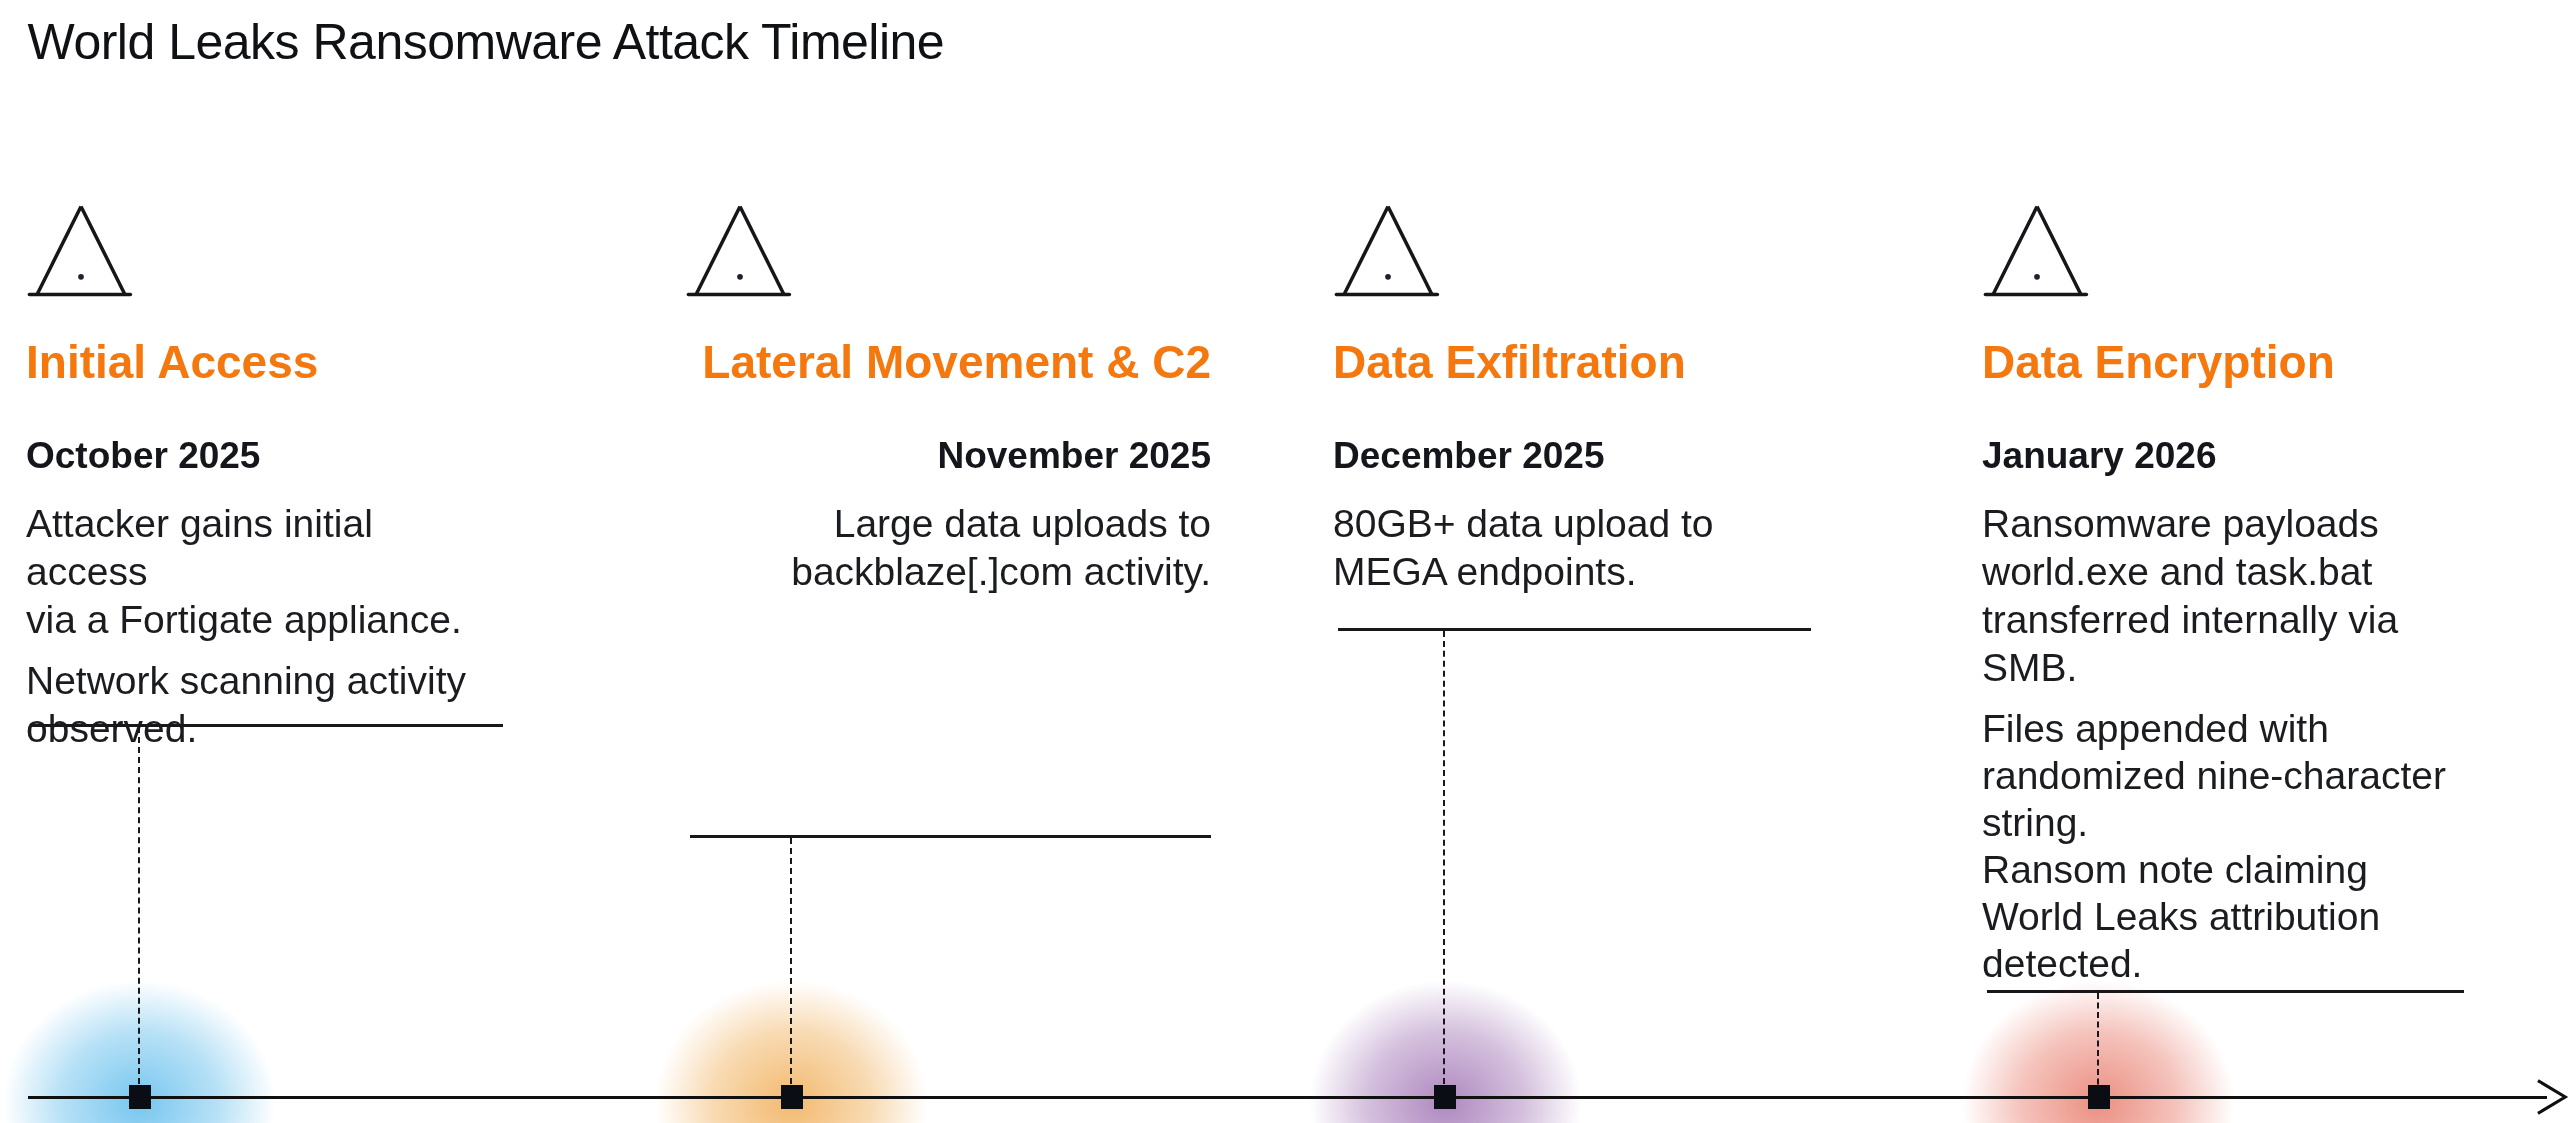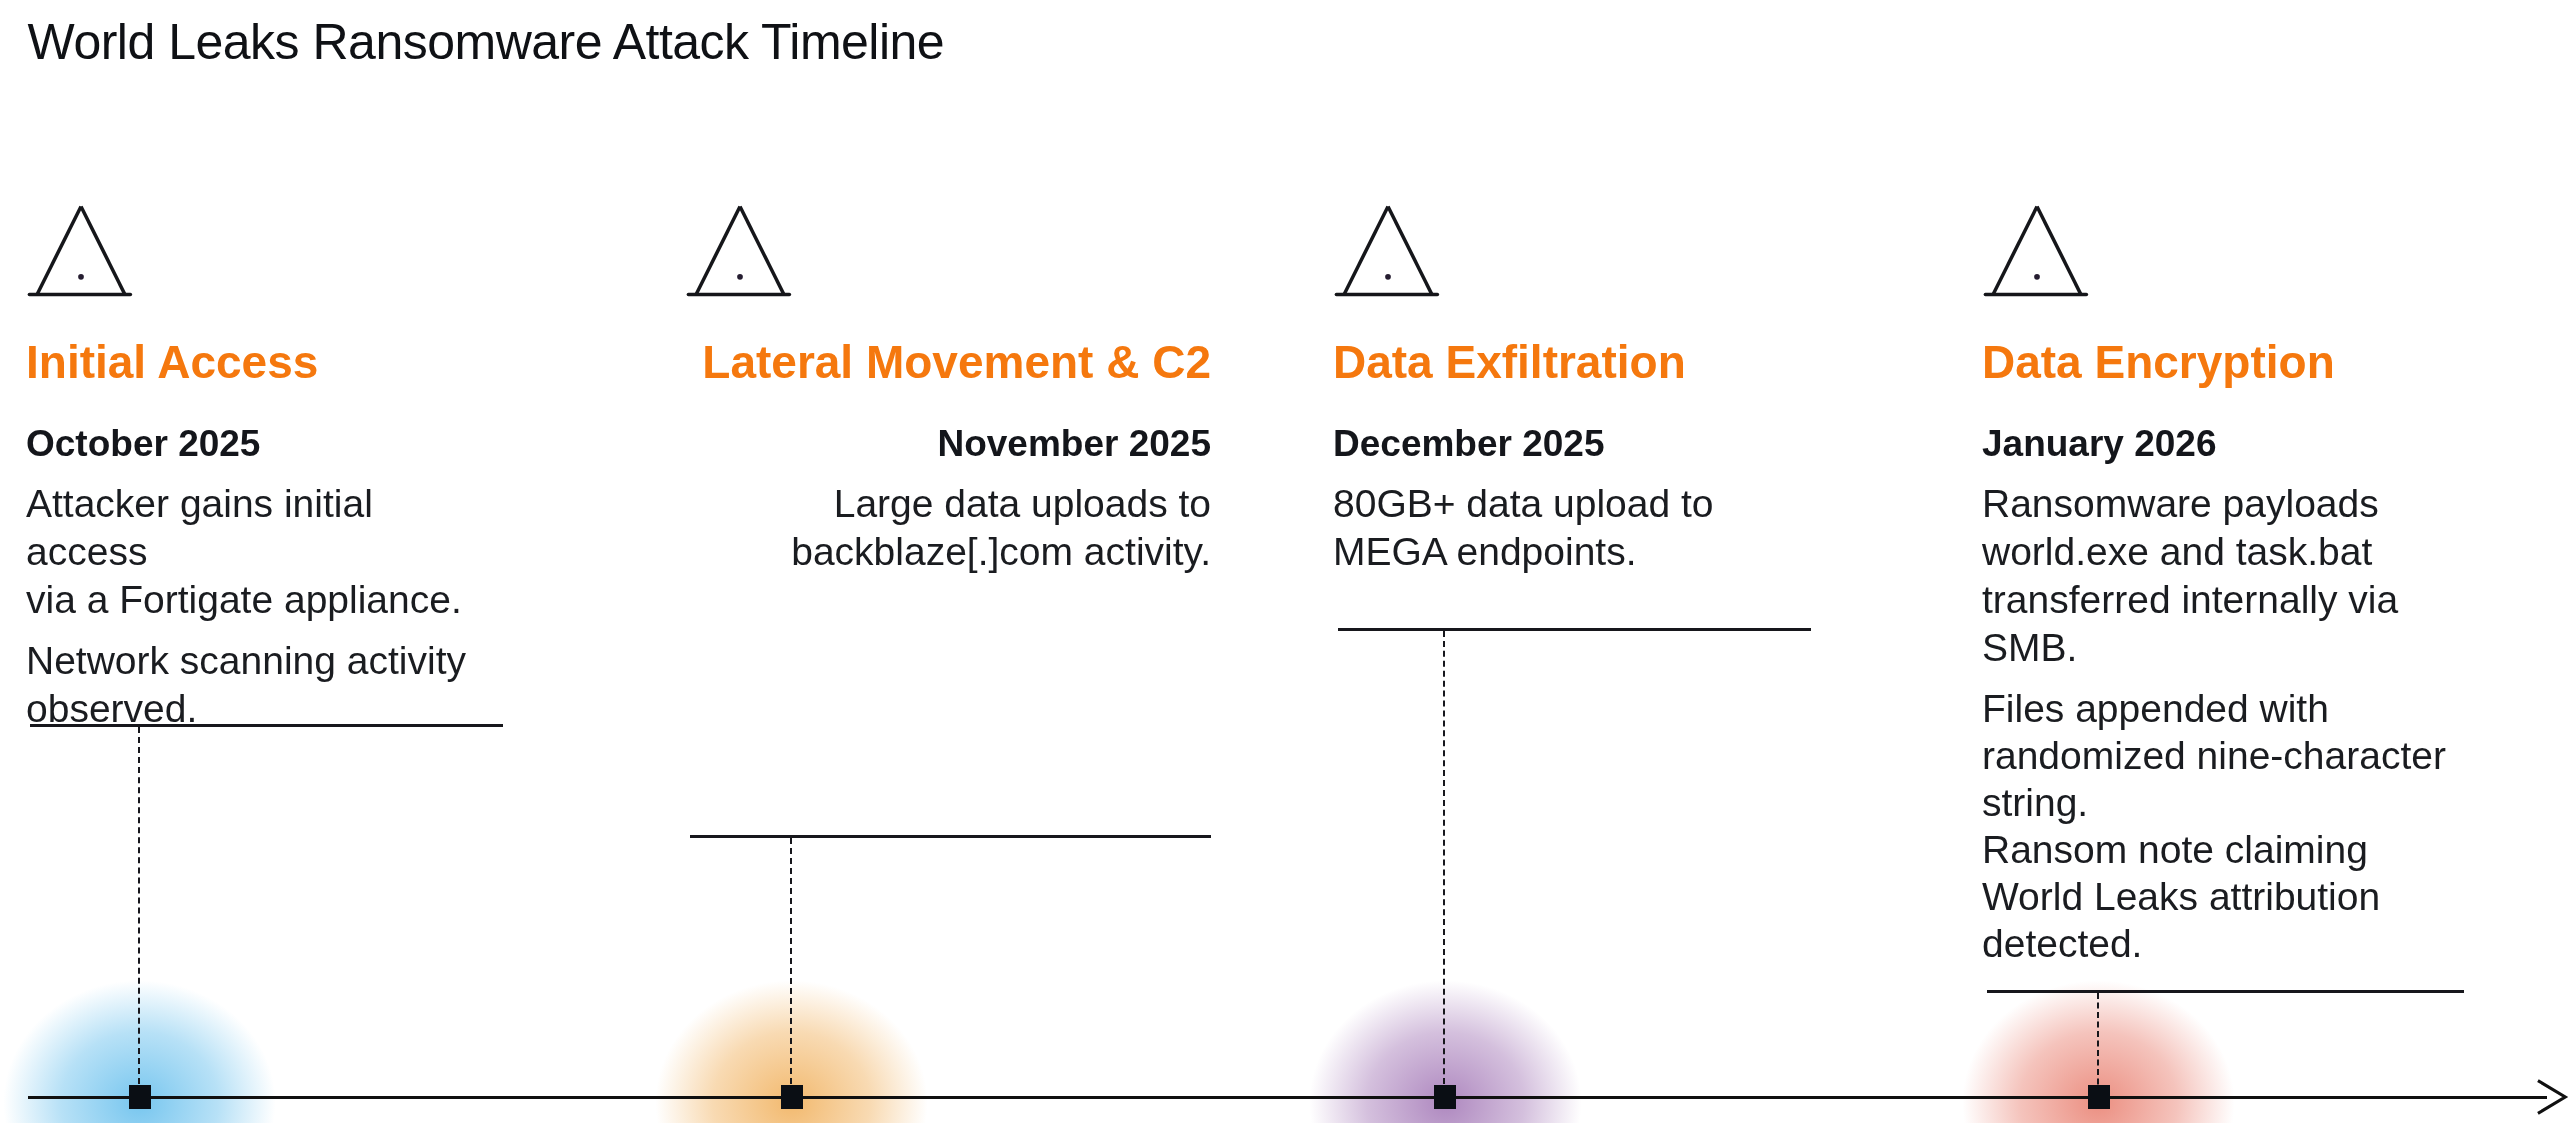--- a/index.html
+++ b/index.html
@@ -17,31 +17,31 @@
     letter-spacing:-0.5px;white-space:nowrap;
   }
   .event-col{position:absolute;top:200px;}
   .warn{display:block;}
   .ev-heading{
     margin-top:36px;
     font-size:46px;font-weight:700;line-height:50px;
     white-space:nowrap;
   }
   .ev-date{
-    margin-top:35px;
+    margin-top:47px;
     font-size:37px;font-weight:700;line-height:44px;
     color:#14161b;
   }
   .ev-body p{
     margin:13px 0 0 0;
     font-size:39px;line-height:48px;
     color:#1a1c20;
     white-space:pre-line;
   }
-  .ev-body p:first-child{margin-top:14px;}
+  .ev-body p:first-child{margin-top:22px;}
   .rule{position:absolute;height:2.8px;background:#17171c;z-index:2;}
   .drop{position:absolute;width:0;border-left:2.8px dashed #17171c;z-index:2;}
   .glow{position:absolute;width:349px;height:313px;border-radius:50%;z-index:1;}
   .marker{position:absolute;width:22px;height:24px;background:#0a0e14;z-index:4;}
   .axis{position:absolute;left:27.6px;top:1096px;width:2519px;height:2.8px;background:#101010;z-index:3;}
   .axis-arrow{position:absolute;left:2534px;top:1077px;z-index:3;}
 </style>
 </head>
 <body>
 

